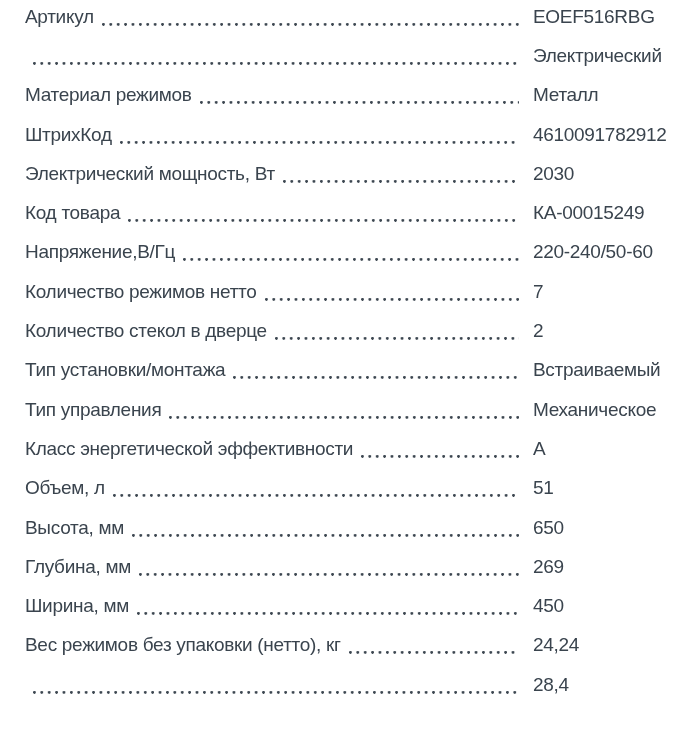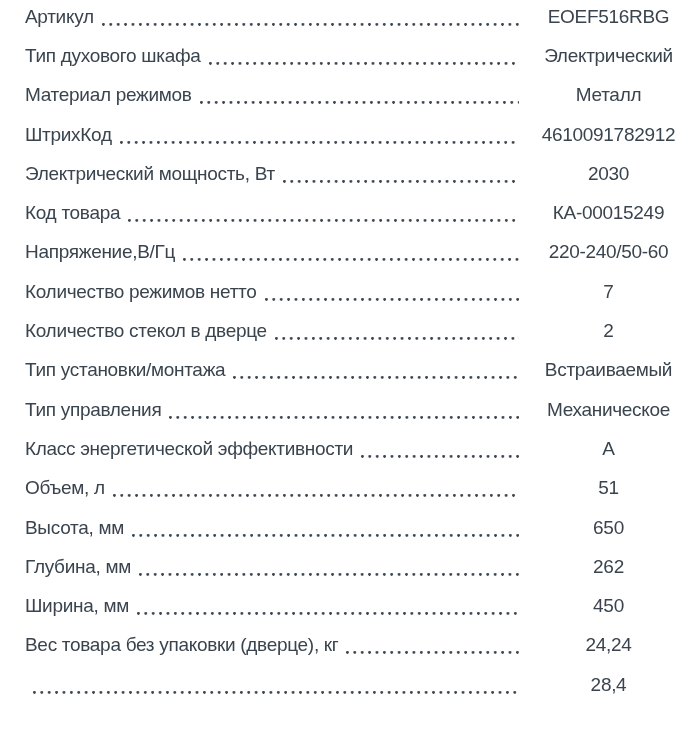--- a/index.html
+++ b/index.html
@@ -43,37 +43,35 @@
     align-self: center;
     margin: 15px 14px 0 8px;
     background-image: radial-gradient(circle at 1.4px 1.4px, #3d4751 1.15px, rgba(0,0,0,0) 1.6px);
     background-size: 7.4px 3px;
     background-repeat: repeat-x;
     background-position: left center;
   }
   .value {
     flex: 1;
     white-space: nowrap;
-    text-align: center;
   }
 </style>
 </head>
 <body>
 
 <div class="spec-table">
     <div class="row">
       <span class="lead">
         <span class="label">Артикул</span>
         <span class="dots"></span>
       </span>
       <span class="value">EOEF516RBG</span>
     </div>
     <div class="row">
       <span class="lead">
-        <span class="label">Тип духового шкафа</span>
         <span class="dots"></span>
       </span>
       <span class="value">Электрический</span>
     </div>
     <div class="row">
       <span class="lead">
         <span class="label">Материал режимов</span>
         <span class="dots"></span>
       </span>
       <span class="value">Металл</span>
@@ -153,32 +151,32 @@
         <span class="label">Высота, мм</span>
         <span class="dots"></span>
       </span>
       <span class="value">650</span>
     </div>
     <div class="row">
       <span class="lead">
         <span class="label">Глубина, мм</span>
         <span class="dots"></span>
       </span>
-      <span class="value">262</span>
+      <span class="value">269</span>
     </div>
     <div class="row">
       <span class="lead">
         <span class="label">Ширина, мм</span>
         <span class="dots"></span>
       </span>
       <span class="value">450</span>
     </div>
     <div class="row">
       <span class="lead">
-        <span class="label">Вес товара без упаковки (дверце), кг</span>
+        <span class="label">Вес режимов без упаковки (нетто), кг</span>
         <span class="dots"></span>
       </span>
       <span class="value">24,24</span>
     </div>
     <div class="row">
       <span class="lead">
         <span class="dots"></span>
       </span>
       <span class="value">28,4</span>
     </div>

